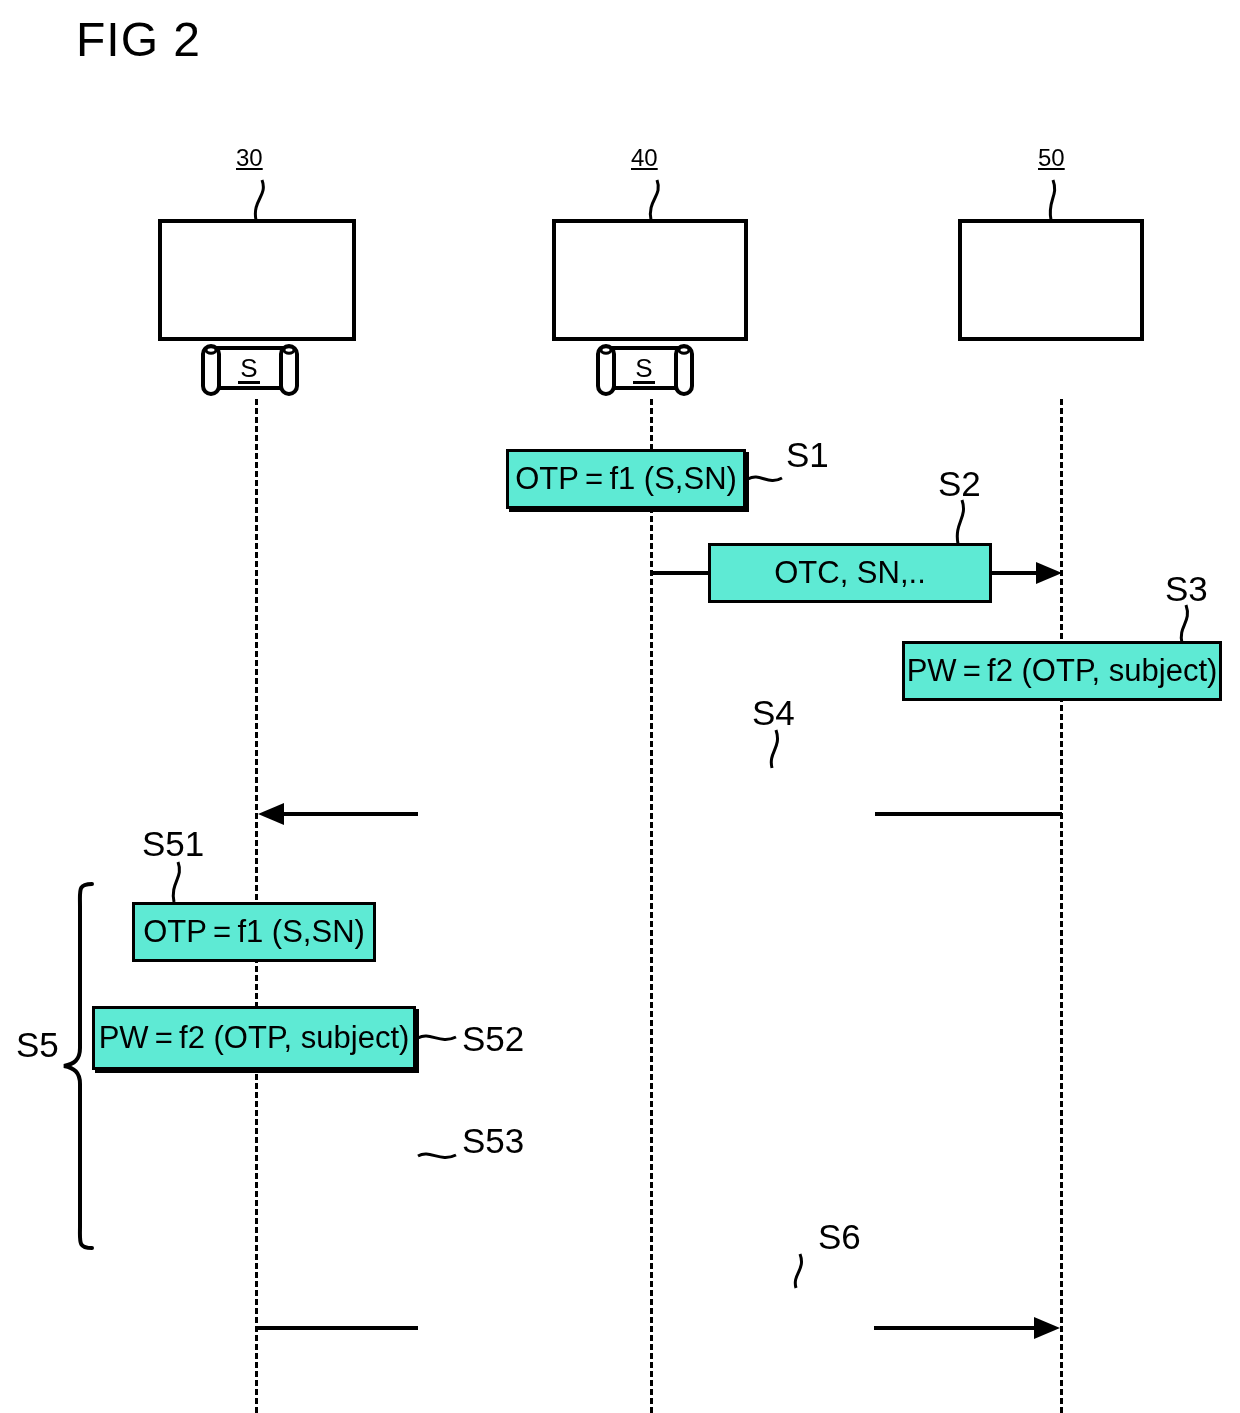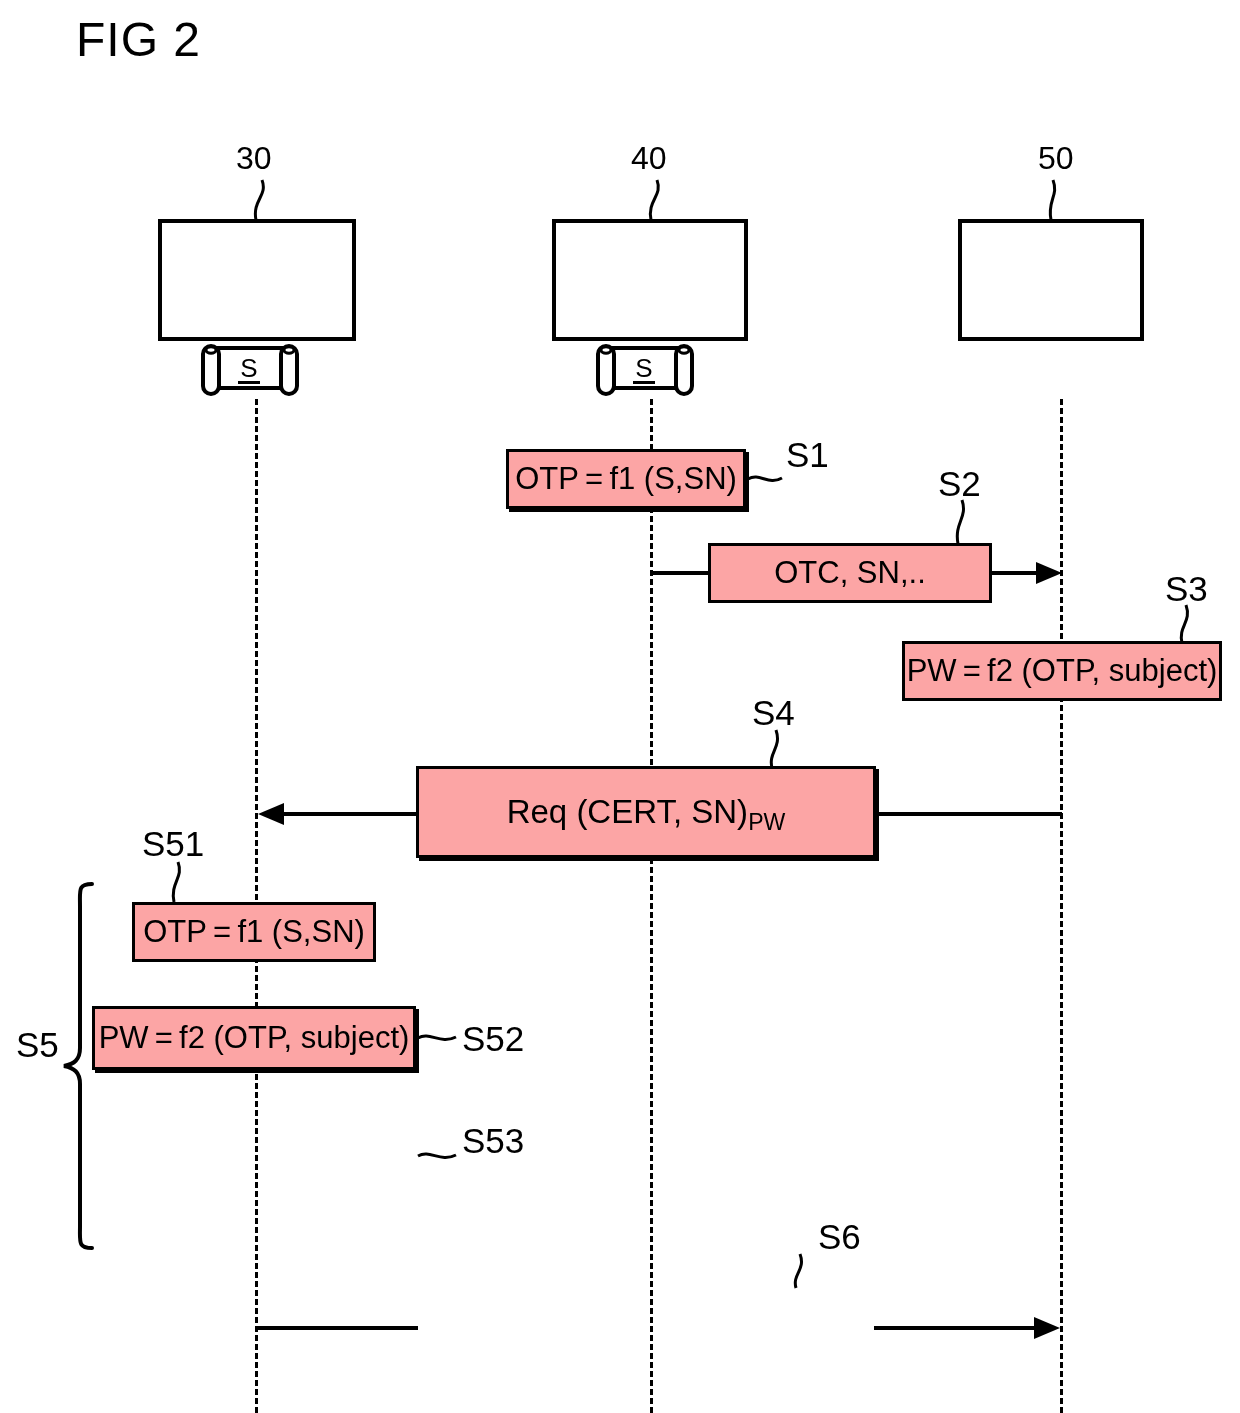--- a/index.html
+++ b/index.html
@@ -32,44 +32,45 @@
   }
   
   .entity-box {
     position: absolute;
     border: 4px solid #000;
     background: #fff;
     box-sizing: border-box;
   }
   .entity-ref {
     position: absolute;
-    font-size: 32px;
+    font-size: 24px;
     line-height: 40px;
     white-space: nowrap;
     color: #000;
+    text-decoration: underline;
   }
   
   .lifeline {
     position: absolute;
     width: 0;
     border-left: 3px dashed #000;
   }
   
   .scroll-icon {
     position: absolute;
     width: 104px;
     height: 58px;
   }
   .scroll-icon svg { display: block; }
   
   .step-box {
     position: absolute;
     box-sizing: border-box;
     border: 3px solid #000;
-    background: #fca5a5;
+    background: #5eead4;
     display: flex;
     align-items: center;
     justify-content: center;
     color: #000;
     z-index: 5;
   }
   .step-box.heavy {
     border-width: 3px;
     box-shadow: 3px 3px 0 0 #000;
   }
@@ -196,23 +197,20 @@
   <div class="conn conn-h" style="left:990px; top:571px; width:50px;"></div>
   <div class="arrow-right" style="left:1036px; top:562px;"></div>
   <div class="step-ref" style="left:938px; top:465px;">S2</div>
 
   <div class="step-box" style="left:902px; top:641px; width:320px; height:60px;">
     <span class="step-label">PW = f2 (OTP, subject)</span>
   </div>
   <div class="step-ref" style="left:1165px; top:570px;">S3</div>
 
   <div class="conn conn-h" style="left:875px; top:812px; width:187px;"></div>
-  <div class="step-box heavy" style="left:416px; top:766px; width:460px; height:92px;">
-    <span class="step-label big"><span>Req (CERT, SN)</span><sub>PW</sub></span>
-  </div>
   <div class="conn conn-h" style="left:284px; top:812px; width:134px;"></div>
   <div class="arrow-left" style="left:258px; top:803px;"></div>
   <div class="step-ref" style="left:752px; top:694px;">S4</div>
 
   <div class="group-brace" style="left:58px; top:880px;">
     <svg width="40" height="372" viewBox="0 0 40 372" aria-hidden="true">
       <path d="M 34 4 C 20 4, 22 10, 22 26 L 22 168 C 22 180, 16 184, 6 186 C 16 188, 22 192, 22 204 L 22 346 C 22 362, 20 368, 34 368" fill="none" stroke="#000" stroke-width="4" stroke-linecap="round"></path>
     </svg>
   </div>
   <div class="group-label" style="left:16px; top:1026px;text-align:center;">S5</div>

